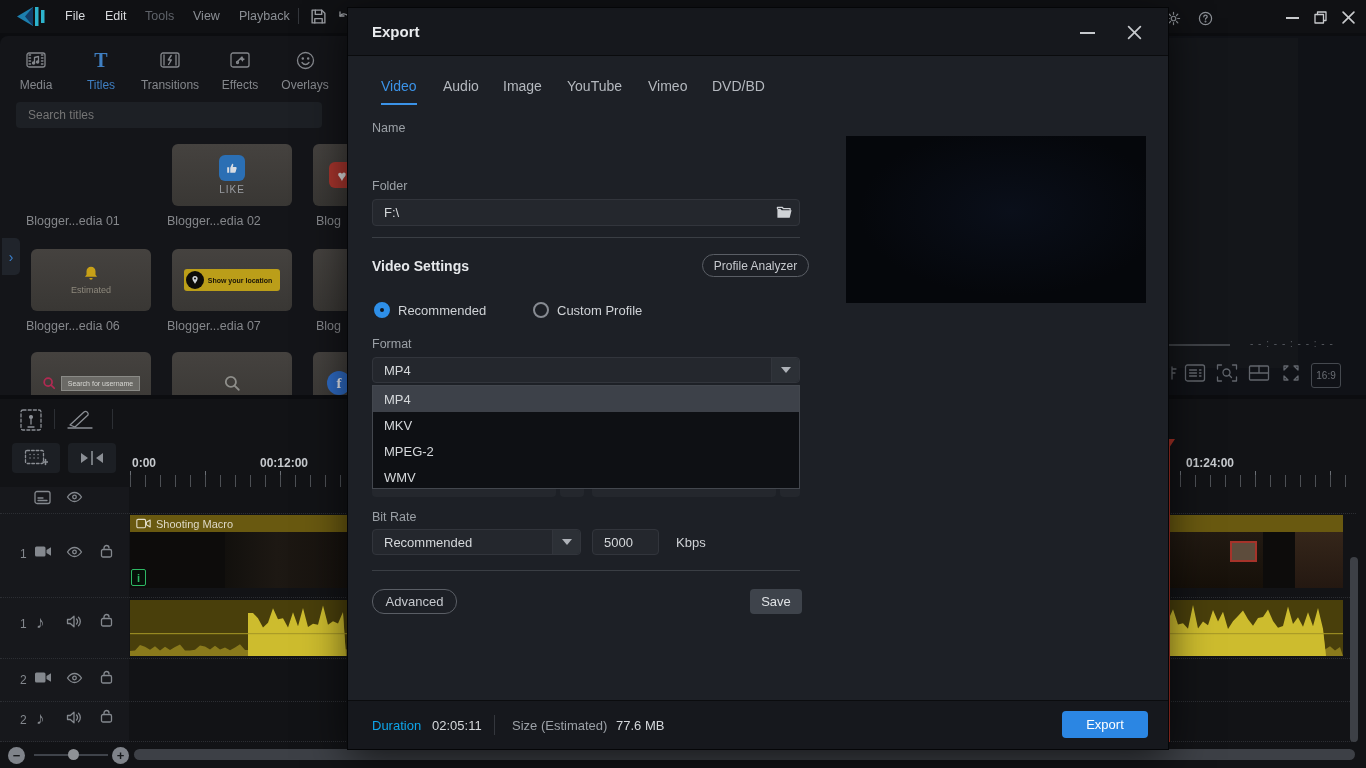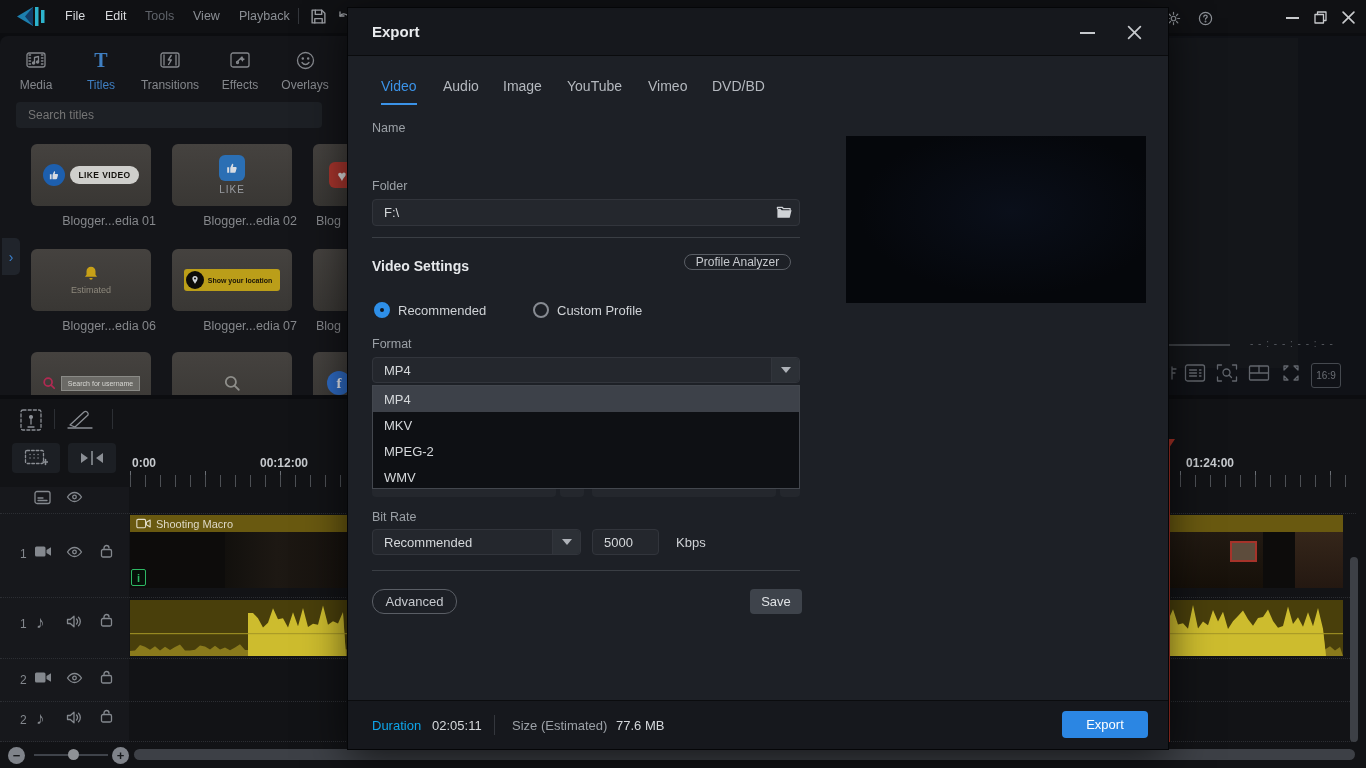--- a/index.html
+++ b/index.html
@@ -14,21 +14,21 @@
   .menu-item { position:absolute; top:9px; font-size:12.5px; cursor:default; }
   .tb-divider { position:absolute; width:1px; height:16px; background:#33363b; top:8px; }
 
   
   .media-panel { position:absolute; left:0; top:36px; width:348px; height:359px; background:#141519; border-radius:8px 0 0 0; overflow:hidden; }
   .mtab { position:absolute; top:12px; width:70px; text-align:center; color:#84878c; font-size:12px; }
   .mtab .tab-ic { height:24px; margin-bottom:6px; display:flex; align-items:center; justify-content:center; color:#84878c; }
   .mtab.active, .mtab.active .tab-ic { color:#3f7fc2; }
   .search-box { position:absolute; left:16px; top:66px; width:306px; height:26px; background:#1d2025; border:none; border-radius:4px; color:#6c7075; font-size:12px; padding:0 12px; font-family:"Liberation Sans",sans-serif; }
   .thumb-card { position:absolute; width:120px; height:62px; border-radius:6px; background:linear-gradient(180deg,#45423f,#393734); overflow:hidden; display:flex; align-items:center; justify-content:center; }
-  .thumb-label { position:absolute; width:130px; text-align:right; font-size:12.5px; color:#85878b; }
+  .thumb-label { position:absolute; width:130px; text-align:left; font-size:12.5px; color:#85878b; }
   .pill { background:#cfcfcc; color:#15130f; font-weight:bold; font-size:8.5px; letter-spacing:.4px; border-radius:10px; padding:4px 8px; }
   .blue-circle { width:22px; height:22px; border-radius:50%; background:#1d5fae; display:flex; align-items:center; justify-content:center; margin-right:5px; }
   .blue-square { width:26px; height:26px; border-radius:6px; background:#2b6fb4; display:flex; align-items:center; justify-content:center; }
   .red-square { width:26px; height:26px; border-radius:6px; background:#a8352d; color:#ddd; font-size:15px; display:flex; align-items:center; justify-content:center; }
   .loc-banner { background:#bb9e19; border-radius:3px; height:22px; display:flex; align-items:center; padding:0 8px 0 2px; color:#1a1508; font-size:7px; font-weight:bold; }
   .loc-pin { width:18px; height:18px; border-radius:50%; background:#0d0c09; display:flex; align-items:center; justify-content:center; margin-right:4px; }
   .mini-input { background:#6b6a66; border:1px solid #8a8a86; color:#d8d8d4; font-size:7px; padding:3px 6px; }
   .fb-circle { width:24px; height:24px; border-radius:50%; background:#2e6bc4; color:#e8eaf0; font-weight:bold; font-size:15px; display:flex; align-items:center; justify-content:center; font-family:"Liberation Serif",serif; }
   .collapse-tab { position:absolute; left:2px; top:238px; width:18px; height:37px; background:#20242b; border-radius:0 5px 5px 0; color:#3b82d0; font-size:14px; display:flex; align-items:center; justify-content:center; }
 
@@ -177,28 +177,20 @@
             <circle cx="6.8" cy="7.5" r=".6" fill="currentColor"></circle>
             <circle cx="12.2" cy="7.5" r=".6" fill="currentColor"></circle>
             <path d="M6 11.5c1 1.3 2.2 2 3.5 2s2.5-.7 3.5-2"></path>
           </svg>
       </div>
       <div>Overlays</div>
     </div>
 
     <input class="search-box" placeholder="Search titles" style="">
 
-    <div class="thumb-card" style="left:31px;top:108px">
-      <div class="blue-circle">
-        <svg width="12" height="12" viewBox="0 0 16 16">
-            <path fill="#d8dce2" d="M2.5 7h2.3v6.5H2.5z M6 13.5V7.8L8.2 3c.9 0 1.5.7 1.3 1.5L8.9 6.8h3.2c.8 0 1.4.8 1.2 1.5l-1.2 4.2c-.2.6-.8 1-1.4 1z"></path>
-          </svg>
-      </div>
-      <div class="pill">LIKE VIDEO</div>
-    </div>
     <div class="thumb-label" style="left:26px;top:178px">Blogger...edia 01</div>
 
     <div class="thumb-card" style="left:172px;top:108px">
       <div style="display:flex;flex-direction:column;align-items:center;gap:3px">
         <div class="blue-square">
           <svg width="14" height="14" viewBox="0 0 16 16">
               <path fill="#d8dce2" d="M2.5 7h2.3v6.5H2.5z M6 13.5V7.8L8.2 3c.9 0 1.5.7 1.3 1.5L8.9 6.8h3.2c.8 0 1.4.8 1.2 1.5l-1.2 4.2c-.2.6-.8 1-1.4 1z"></path>
             </svg>
         </div>
         <div style="font-size:10px;color:#9a9da2;letter-spacing:1px">LIKE</div>
@@ -473,21 +465,21 @@
     <div class="fld-label" style="left:24px;top:171px">Folder</div>
     <div class="fld-input" style="left:24px;top:191px;width:428px">F:\</div>
     <svg class="ic abs" style="left:428px;top:197px;color:#cfd2d6;z-index:2" width="17" height="15" viewBox="0 0 18 15">
       <path d="M1.5 3.5V2h5l1.5 1.5h7V5"></path>
         <path d="M1.5 3.5h3L6 5h10.5l-2 8h-13z" fill="#cfd2d6" stroke="none"></path>
     </svg>
 
     <div class="hr" style="top:229px"></div>
 
     <div class="abs" style="left:24px;top:250px;font-size:14px;font-weight:bold;color:#e6e8eb">Video Settings</div>
-    <button class="outline-btn" style="left:336px;top:246px;width:107px;height:16px">Profile Analyzer</button>
+    <button class="outline-btn" style="left:354px;top:246px;width:107px;height:23px">Profile Analyzer</button>
 
     <div class="radio on" style="left:26px;top:294px"></div>
     <div class="radio-lbl" style="left:50px;top:295px">Recommended</div>
     <div class="radio off" style="left:185px;top:294px"></div>
     <div class="radio-lbl" style="left:209px;top:295px">Custom Profile</div>
 
     <div class="fld-label" style="left:24px;top:329px">Format</div>
     <div class="select" style="left:24px;top:349px;width:428px">
       <span>MP4</span>
       <div class="arrow-seg">

